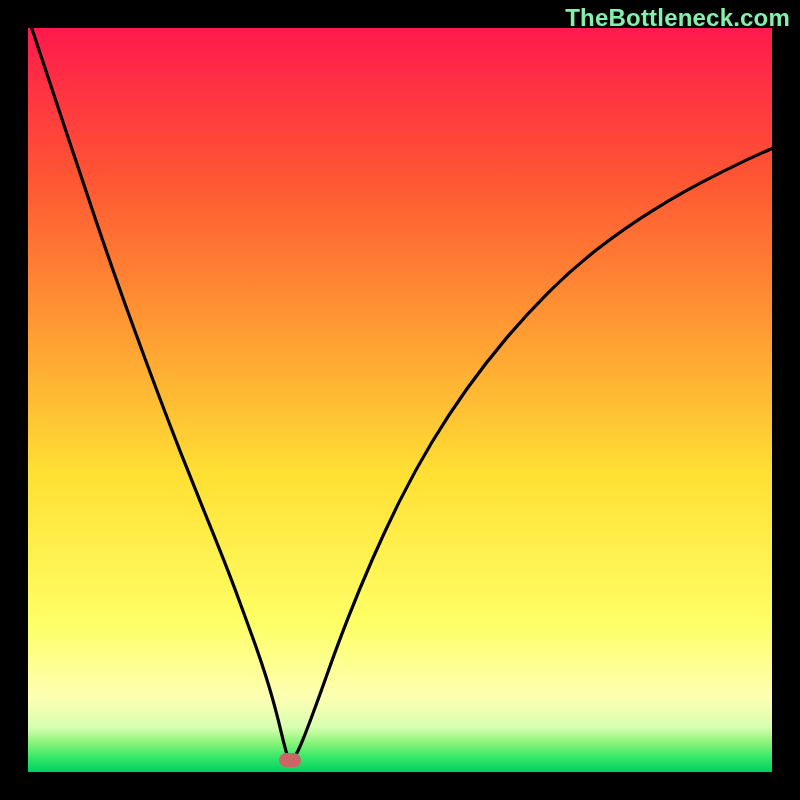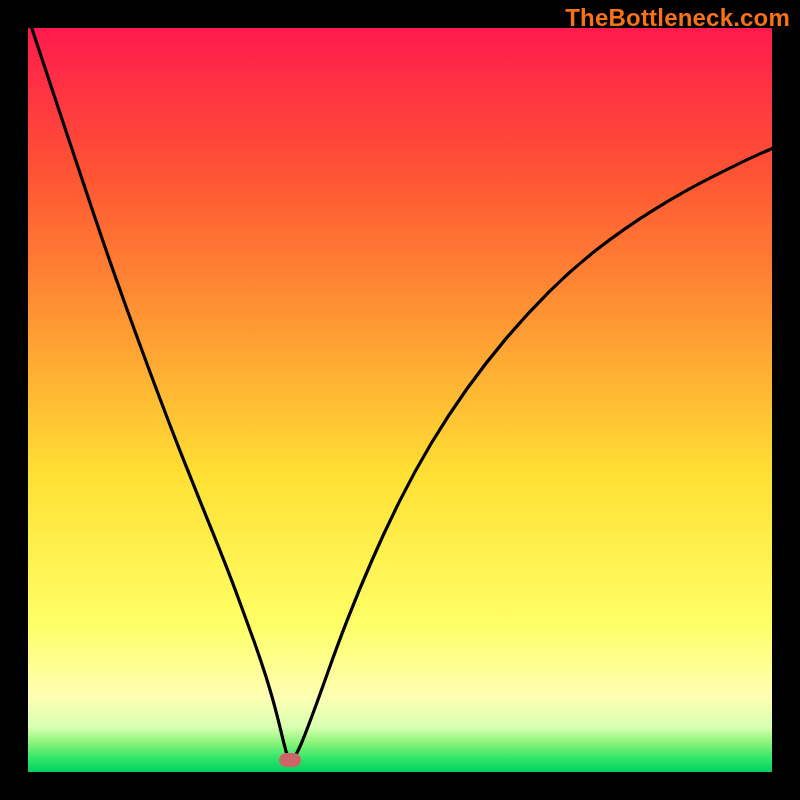--- a/index.html
+++ b/index.html
@@ -39,21 +39,21 @@
       #00d060 100%
     );
   }
   .watermark {
     position: absolute;
     top: 4px;
     right: 10px;
     font-family: Arial, Helvetica, sans-serif;
     font-size: 24px;
     font-weight: 600;
-    color: #f97316;
+    color: #86efac;
     letter-spacing: 0.2px;
     user-select: none;
   }
   .marker {
     position: absolute;
     width: 22px;
     height: 14px;
     border-radius: 7px;
     background: #cc6666;
     transform: translate(-50%, -50%);

